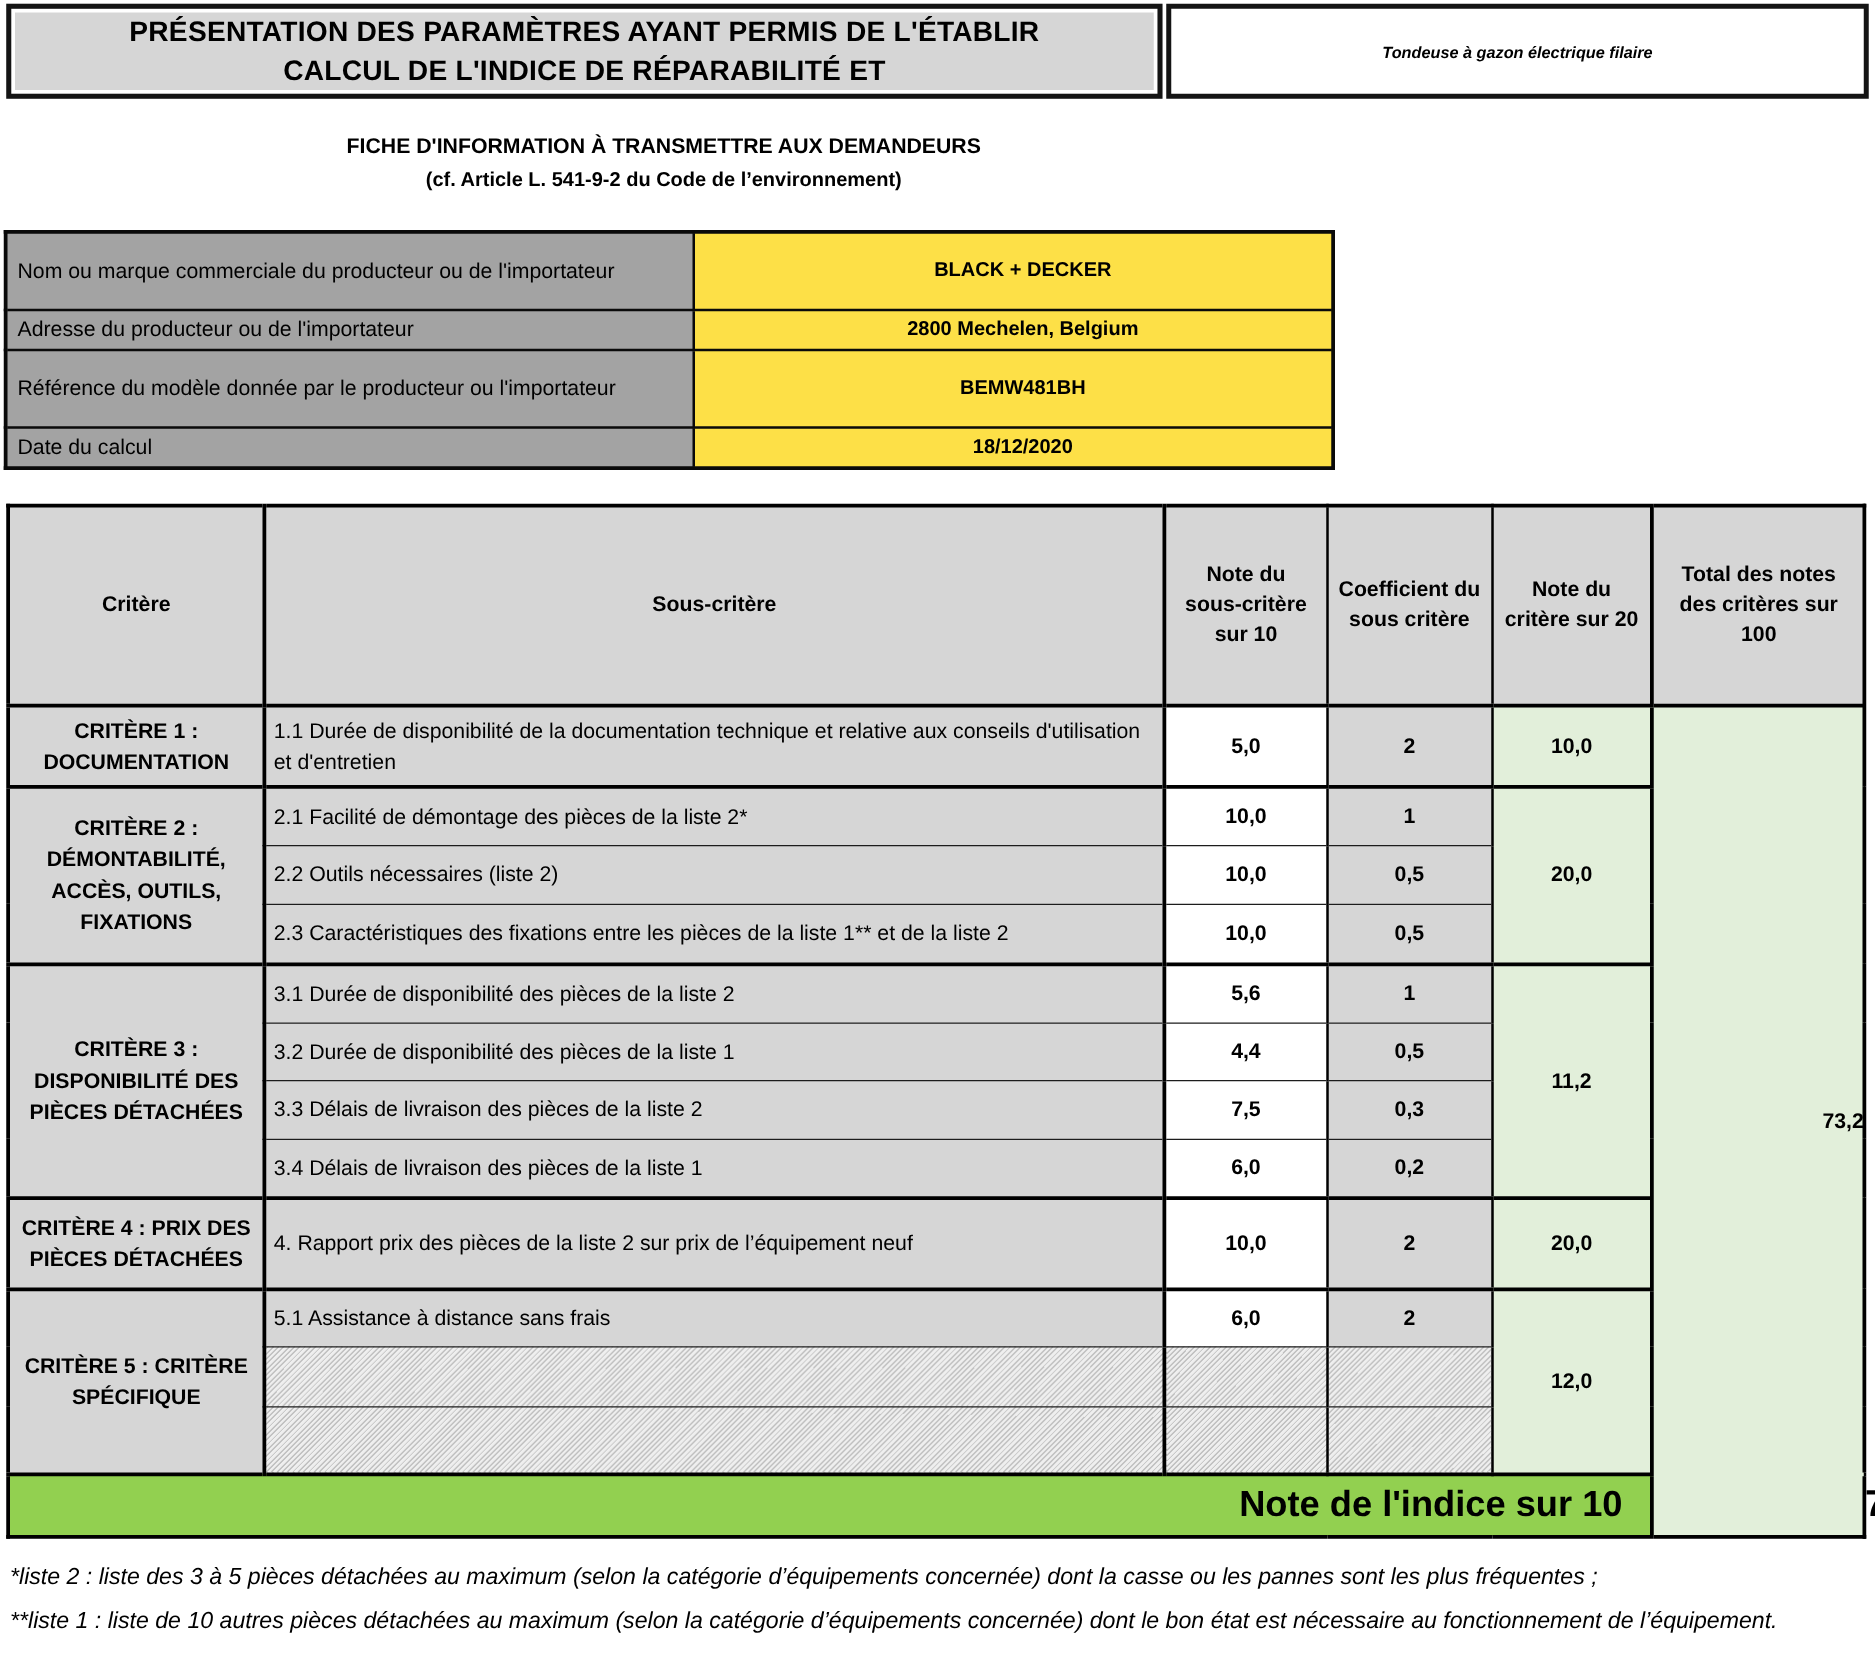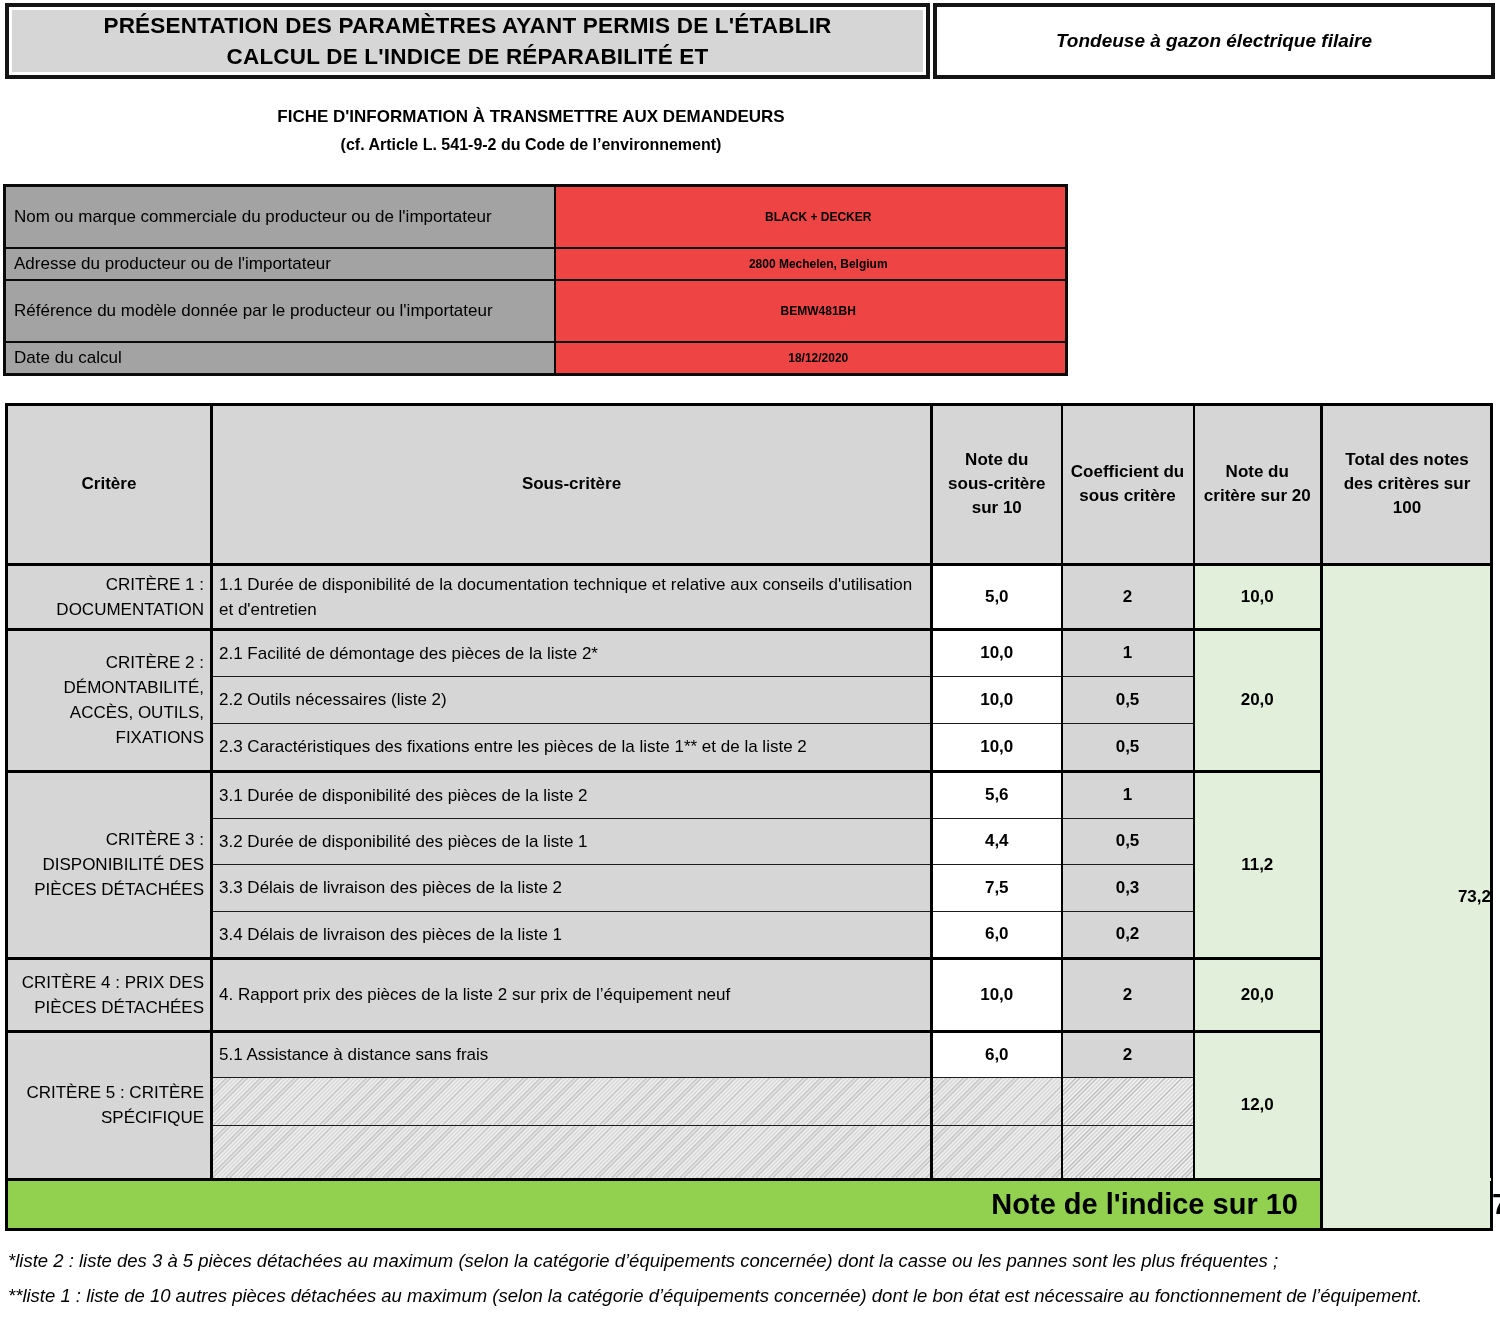--- a/index.html
+++ b/index.html
@@ -14,53 +14,53 @@
   .top-row { display:flex; align-items:stretch; margin:3px 5px 0 5px; gap:3px; }
   .title-banner {
     width:925px; height:76px; background:#d6d6d6;
     border:4px solid #141414; box-shadow:inset 0 0 0 3px #ffffff;
     display:flex; flex-direction:column; justify-content:center; align-items:center;
     text-align:center; font-weight:bold; font-size:22.5px; line-height:31px; letter-spacing:.2px;
   }
   .product-type-box {
     flex:1; height:76px; background:#ffffff; border:4px solid #141414;
     display:flex; justify-content:center; align-items:center;
-    font-weight:bold; font-style:italic; font-size:19px;
+    font-weight:bold; font-style:italic; font-size:13px;
   }
 
   
   .subtitle { width:1062px; margin-top:28px; text-align:center; }
   .subtitle .l1 { font-weight:bold; font-size:17px; }
   .subtitle .l2 { font-weight:bold; font-size:16px; margin-top:9px; }
 
   
   table { border-collapse:collapse; table-layout:fixed; }
   .info-table { margin:30px 0 0 3px; width:1062px; border:3px solid #0a0a0a; }
   .info-table td { border:2px solid #0a0a0a; padding:2px 8px; vertical-align:middle; }
   .info-table td.lbl { background:#a3a3a3; width:550px; font-size:17px; line-height:26px; }
-  .info-table td.val { background:#ef4444; width:512px; font-weight:bold; font-size:12px; text-align:center;padding-left:24px; }
+  .info-table td.val { background:#fde047; width:512px; font-weight:bold; font-size:16px; text-align:center;padding-left:24px; }
   .info-table tr.h62 { height:62px; }
   .info-table tr.h28 { height:29px; }
 
   
   .main-table { margin:27px 0 0 5px; width:1485px; border:3px solid #000; }
   .main-table td { border:1px solid #1c1c1c; vertical-align:middle; font-size:17px; }
   .main-table colgroup col:nth-child(1){width:205px;}
   .main-table colgroup col:nth-child(2){width:720px;}
   .main-table colgroup col:nth-child(3){width:130px;}
   .main-table colgroup col:nth-child(4){width:132px;}
   .main-table colgroup col:nth-child(5){width:128px;}
   .main-table colgroup col:nth-child(6){width:170px;}
 
   .main-table td.hcell {
     background:#d6d6d6; font-weight:bold; text-align:center; line-height:24px; padding:4px 8px;
   }
   tr.head { height:160px; }
   td.crit {
-    background:#d6d6d6; font-weight:normal; text-align:right; line-height:25px; padding:4px 6px;
+    background:#d6d6d6; font-weight:bold; text-align:center; line-height:25px; padding:4px 6px;
     border-right:3px solid #000 !important;
   }
   td.sub {
     background:#d6d6d6; text-align:left; padding:4px 6px; line-height:25px;
     border-right:3px solid #000 !important;
   }
   td.note10 { background:#ffffff; font-weight:bold; text-align:center; border-right:2px solid #000 !important; }
   td.coef   { background:#d6d6d6; font-weight:bold; text-align:center; border-right:2px solid #000 !important; }
   td.note20 { background:#e2efda; font-weight:bold; text-align:center; border-right:3px solid #000 !important; }
   td.total  { background:#e2efda; font-weight:bold; text-align:right; }

